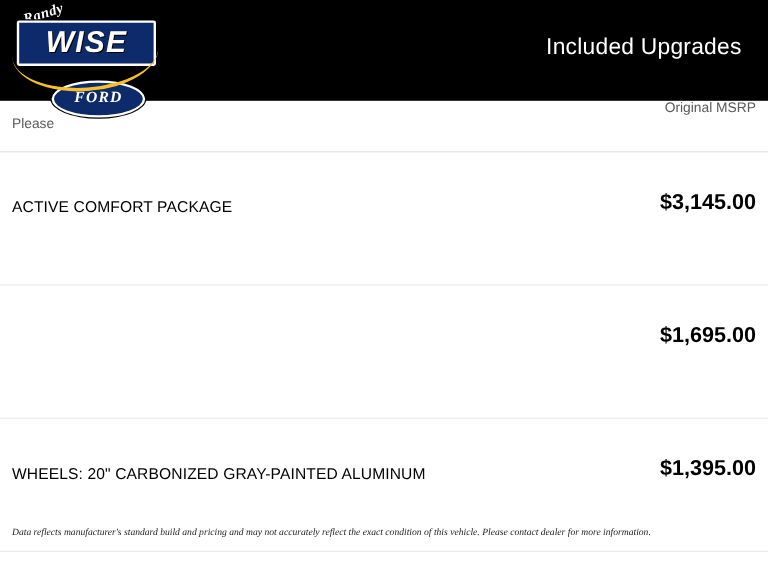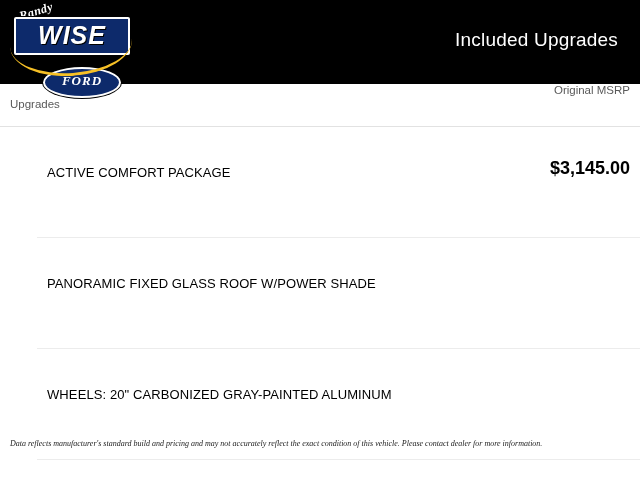--- a/index.html
+++ b/index.html
@@ -66,21 +66,20 @@
     right: 10px;
     top: 0;
     font-size: 11.5px;
     color: #5a5a5a;
     text-align: right;
   }
 
   
   .rows {
     position: relative;
-    padding-left: 37px;
   }
   .row {
     position: relative;
     height: 110px;
     border-bottom: 1px solid #ececec;
   }
   .row:last-of-type {
     border-bottom: 1px solid #ececec;
   }
   .row .name {
@@ -209,37 +208,38 @@
       </div>
       <div class="logo-ford-oval">
         <div class="logo-ford">FORD</div>
       </div>
       <div class="logo-swoosh"></div>
     </div>
     <div class="header-title">Included Upgrades</div>
   </div>
 
   <div class="col-head">
-    <div class="left">Upgrades</div>
+    <div class="left">Please</div>
     <div class="right">Original MSRP</div>
   </div>
 
   <div class="rows">
 
     <div class="row">
       <div class="name">ACTIVE COMFORT PACKAGE</div>
       <div class="price">$3,145.00</div>
     </div>
 
     <div class="row">
-      <div class="name">PANORAMIC FIXED GLASS ROOF W/POWER SHADE</div>
+      <div class="price">$1,695.00</div>
     </div>
 
     <div class="row">
       <div class="name">WHEELS: 20" CARBONIZED GRAY-PAINTED ALUMINUM</div>
+      <div class="price">$1,395.00</div>
     </div>
 
   </div>
 
   <div class="footer">
     <div class="disclaimer">Data reflects manufacturer's standard build and pricing and may not accurately reflect the exact condition of this vehicle. Please contact dealer for more information.</div>
   </div>
 
 </div>
 

